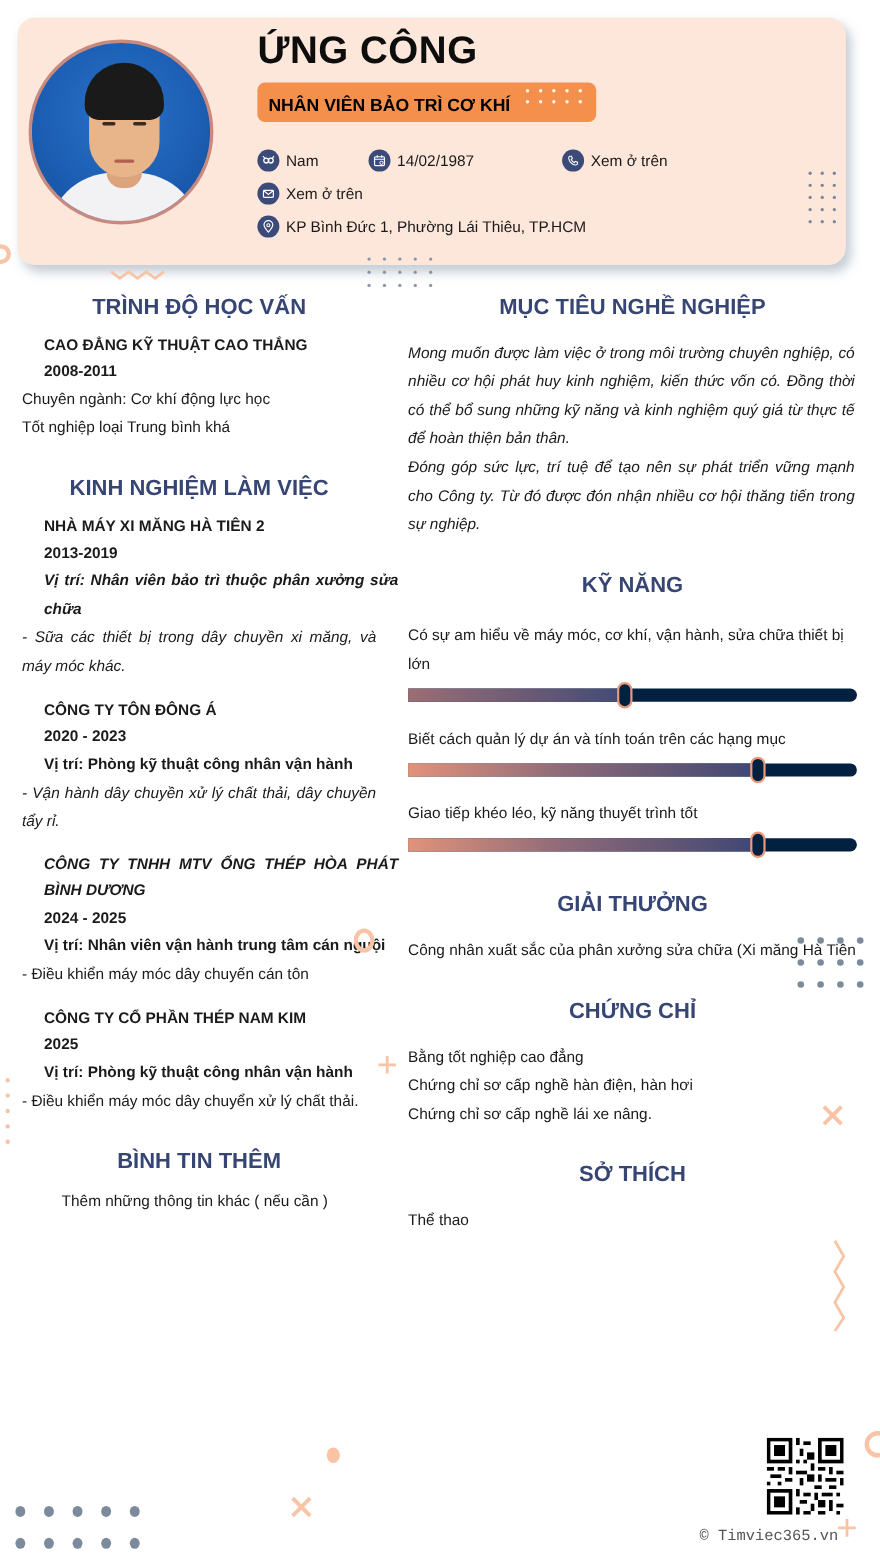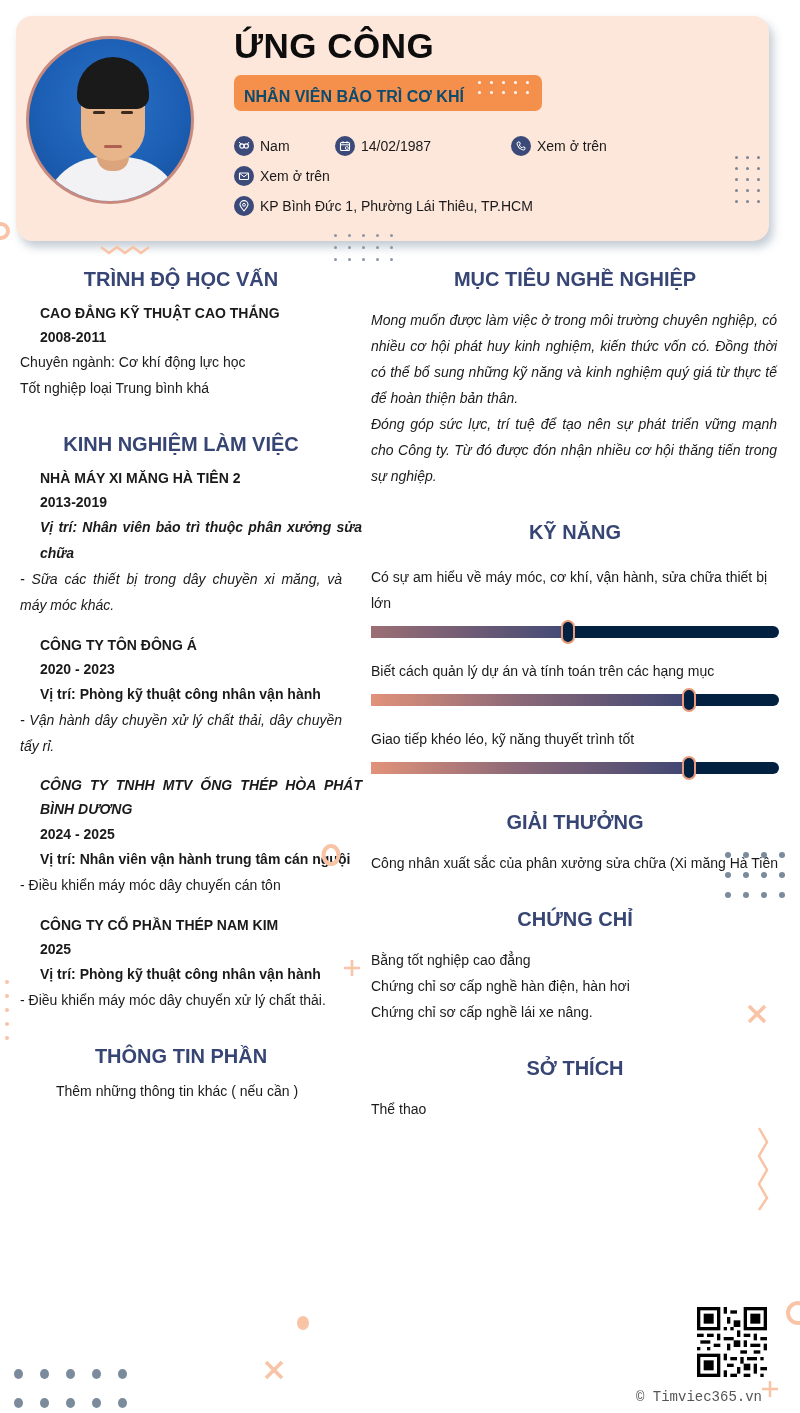--- a/index.html
+++ b/index.html
@@ -20,21 +20,21 @@
   .avatar .face { position:absolute; left:52px; top:38px; width:64px; height:84px; background:#e8b48a; border-radius:30px 30px 34px 34px; }
   .avatar .eye { position:absolute; top:72px; width:12px; height:3px; background:#3a2a20; border-radius:2px; }
   .avatar .mouth { position:absolute; left:75px; top:106px; width:18px; height:3px; background:#b06050; border-radius:2px; }
   .avatar .shirt { position:absolute; left:14px; top:118px; width:140px; height:70px; background:#f2f2f4; border-radius:60px 60px 0 0; }
   .avatar .neck { position:absolute; left:68px; top:112px; width:32px; height:20px; background:#dca47c; border-radius:0 0 14px 14px; }
 
   .name { position:absolute; left:234px; top:26px; font-size:35px; font-weight:700; color:#0d0d0d; letter-spacing:0.5px; }
   .title-badge {
     position:absolute; left:234px; top:75px; width:308px; height:36px; background:#f4904c; border-radius:7px;
   }
-  .title-badge .txt { position:absolute; left:10px; top:9px; font-size:16px; font-weight:700; color:#0c4a6e; }
+  .title-badge .txt { position:absolute; left:10px; top:9px; font-size:16px; font-weight:700; color:#000000; }
   .title-badge .dots { position:absolute; left:244px; top:6px; display:grid; grid-template-columns: repeat(5, 12px); row-gap:7px; }
   .title-badge .dots i { width:3px; height:3px; background:#fff; border-radius:50%; display:block; }
 
   .info { position:absolute; display:flex; align-items:center; font-size:14px; color:#1a1a1a; }
   .info .ic { width:20px; height:20px; border-radius:50%; background:#3b4a78; margin-right:6px; display:flex; align-items:center; justify-content:center; }
   .info .ic svg { width:12px; height:12px; }
 
   .dot-grid { position:absolute; display:grid; }
   .dot-grid i { display:block; border-radius:50%; }
 
@@ -194,21 +194,21 @@
 <div class="txt bold justify" style="left:20px; top:773px; width:322px; line-height:24px;">CÔNG TY TNHH MTV ỐNG THÉP HÒA PHÁT BÌNH DƯƠNG</div>
 <div class="txt bold" style="left:20px; top:821px;">2024 - 2025</div>
 <div class="txt bold" style="left:20px; top:846px;">Vị trí: Nhân viên vận hành trung tâm cán nguội</div>
 <div class="txt" style="left:20px; top:872px;">- Điều khiển máy móc dây chuyến cán tôn</div>
 
 <div class="txt bold" style="left:20px; top:912px;">CÔNG TY CỔ PHẦN THÉP NAM KIM</div>
 <div class="txt bold" style="left:20px; top:936px;">2025</div>
 <div class="txt bold" style="left:20px; top:961px;">Vị trí: Phòng kỹ thuật công nhân vận hành</div>
 <div class="txt" style="left:20px; top:987px;">- Điều khiển máy móc dây chuyển xử lý chất thải.</div>
 
-<div class="section-title" style="left:20px; width:322px; top:1045px;">THÔNG TIN PHẦN</div>
+<div class="section-title" style="left:20px; width:322px; top:1045px;">BÌNH TIN THÊM</div>
 <div class="txt" style="left:20px; top:1078px;margin-left:36px;">Thêm những thông tin khác ( nếu cần )</div>
 
 <div class="section-title" style="left:371px; width:408px; top:268px;">MỤC TIÊU NGHỀ NGHIỆP</div>
 <div class="txt justify" style="left:371px; top:307px; width:406px;">Mong muốn được làm việc ở trong môi trường chuyên nghiệp, có nhiều cơ hội phát huy kinh nghiệm, kiến thức vốn có. Đồng thời có thể bổ sung những kỹ năng và kinh nghiệm quý giá từ thực tế để hoàn thiện bản thân.</div>
 <div class="txt justify" style="left:371px; top:411px; width:406px;">Đóng góp sức lực, trí tuệ để tạo nên sự phát triển vững mạnh cho Công ty. Từ đó được đón nhận nhiều cơ hội thăng tiến trong sự nghiệp.</div>
 
 <div class="section-title" style="left:371px; width:408px; top:521px;">KỸ NĂNG</div>
 
 <div class="txt" style="left:371px; top:564px; width:400px;">Có sự am hiểu về máy móc, cơ khí, vận hành, sửa chữa thiết bị lớn</div>
 <div class="skill-bar" style="top:626px;">

